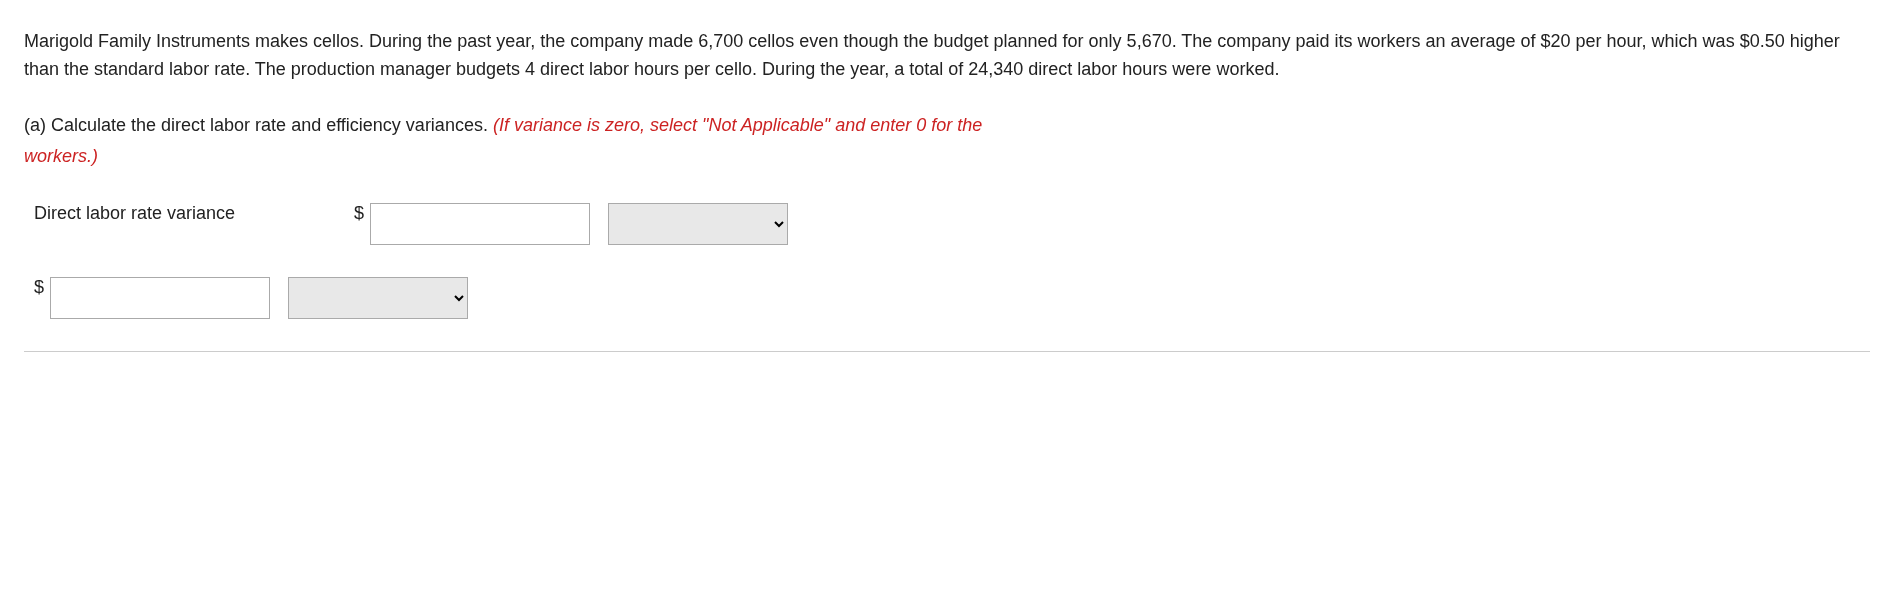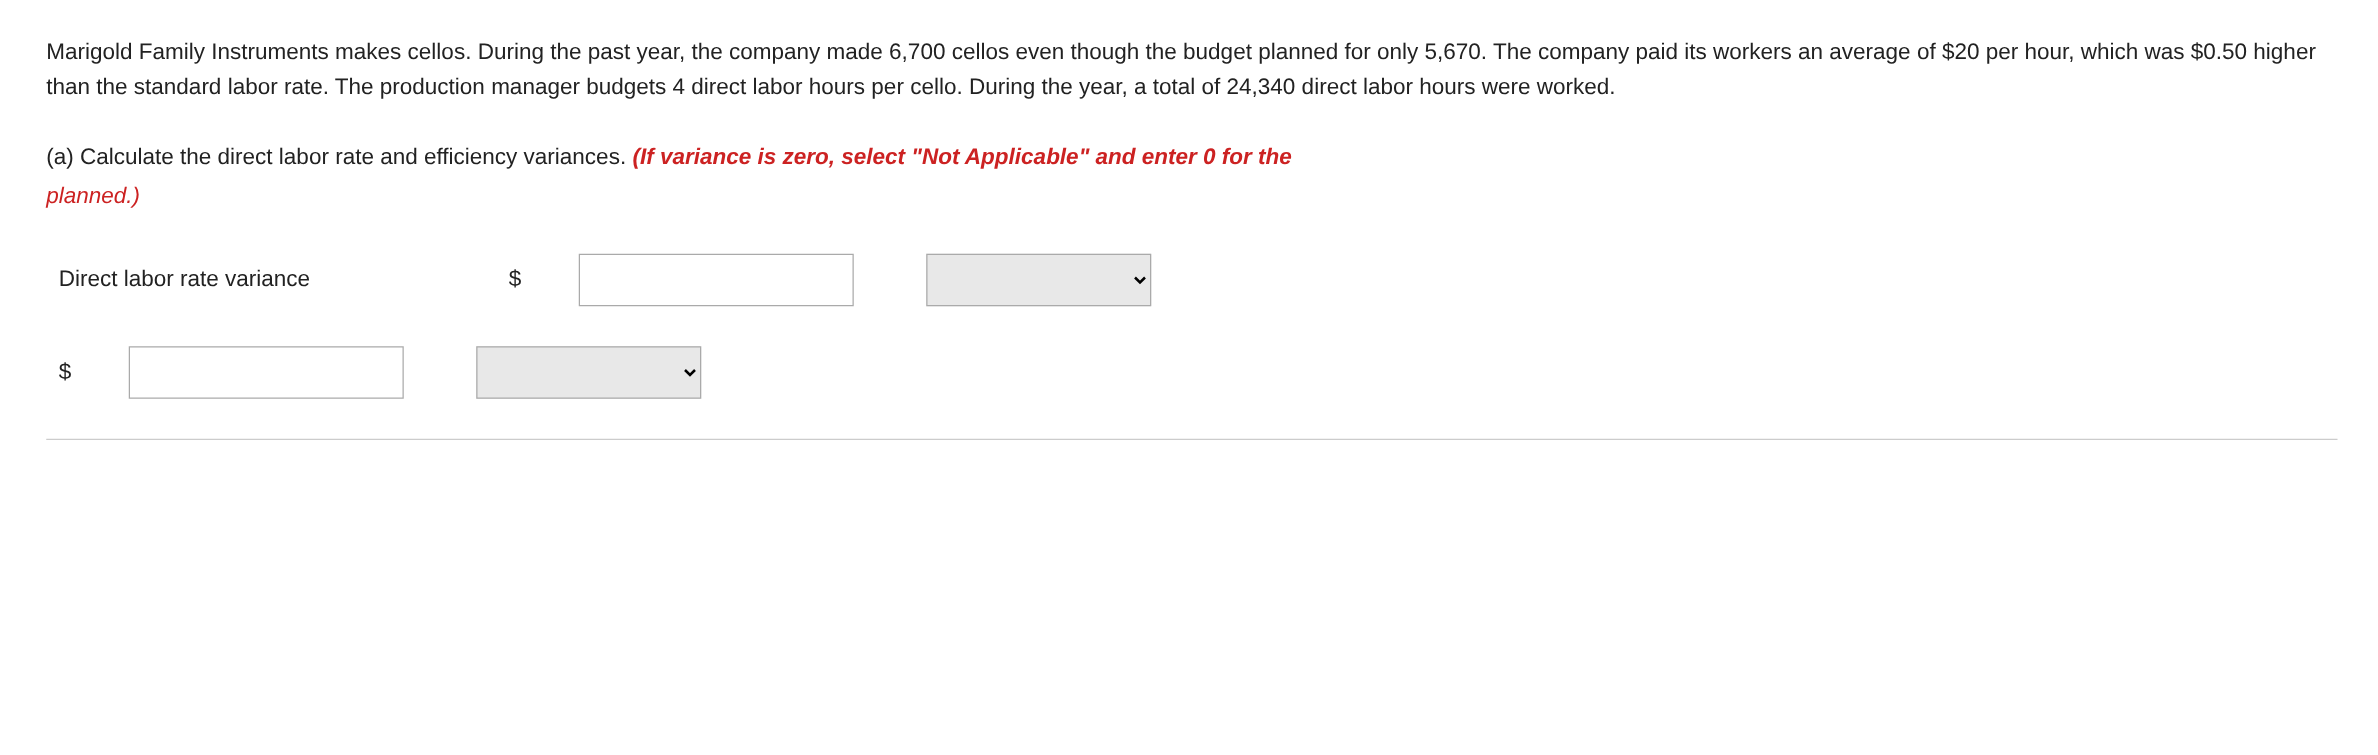--- a/index.html
+++ b/index.html
@@ -11,56 +11,54 @@
     body {
       font-family: Arial, sans-serif;
       font-size: 18px;
       background-color: #ffffff;
       color: #222222;
       width: 1902px;
       min-height: 604px;
     }
 
     .page-container {
-      padding: 28px 32px 32px 37px;
+      padding: 28px 32px 32px 24px;
       max-width: 1902px;
     }
 
     .intro-text {
       font-size: 18px;
       line-height: 1.55;
       color: #222222;
       margin-bottom: 28px;
     }
 
     .question-line {
       font-size: 18px;
       line-height: 1.55;
       margin-bottom: 6px;
     }
 
     .question-line .instruction-red {
       color: #cc2222;
       font-style: italic;
-      font-weight: bold;
+      font-weight: normal;
     }
 
     .red-continuation {
       color: #cc2222;
       font-style: italic;
       font-size: 18px;
       margin-bottom: 36px;
     }
 
     .variance-row {
       display: flex;
-      align-items: center;
       margin-bottom: 32px;
       padding-left: 10px;
-      gap: 40px;
     }
 
     .variance-label {
       font-size: 18px;
       color: #222222;
       width: 320px;
       flex-shrink: 0;
     }
 
     .dollar-sign {
@@ -105,21 +103,21 @@
 <body>
 
 <div class="page-container">
 
   <p class="intro-text">Marigold Family Instruments makes cellos. During the past year, the company made 6,700 cellos even though the budget planned for only 5,670. The company paid its workers an average of $20 per hour, which was $0.50 higher than the standard labor rate. The production manager budgets 4 direct labor hours per cello. During the year, a total of 24,340 direct labor hours were worked.</p>
 
   <p class="question-line">
     <span>(a) Calculate the direct labor rate and efficiency variances.</span>
     <span class="instruction-red">(If variance is zero, select "Not Applicable" and enter 0 for the</span>
   </p>
-  <p class="red-continuation">planned.)</p>
+  <p class="red-continuation">workers.)</p>
 
   <div class="variance-row">
     <span class="variance-label">Direct labor rate variance</span>
     <span class="dollar-sign">$</span>
     <input class="variance-input" type="text" value="" style="">
     <select class="variance-select">
       <option value=""></option>
       <option value="Favorable">Favorable</option>
       <option value="Unfavorable">Unfavorable</option>
       <option value="Not Applicable">Not Applicable</option>

